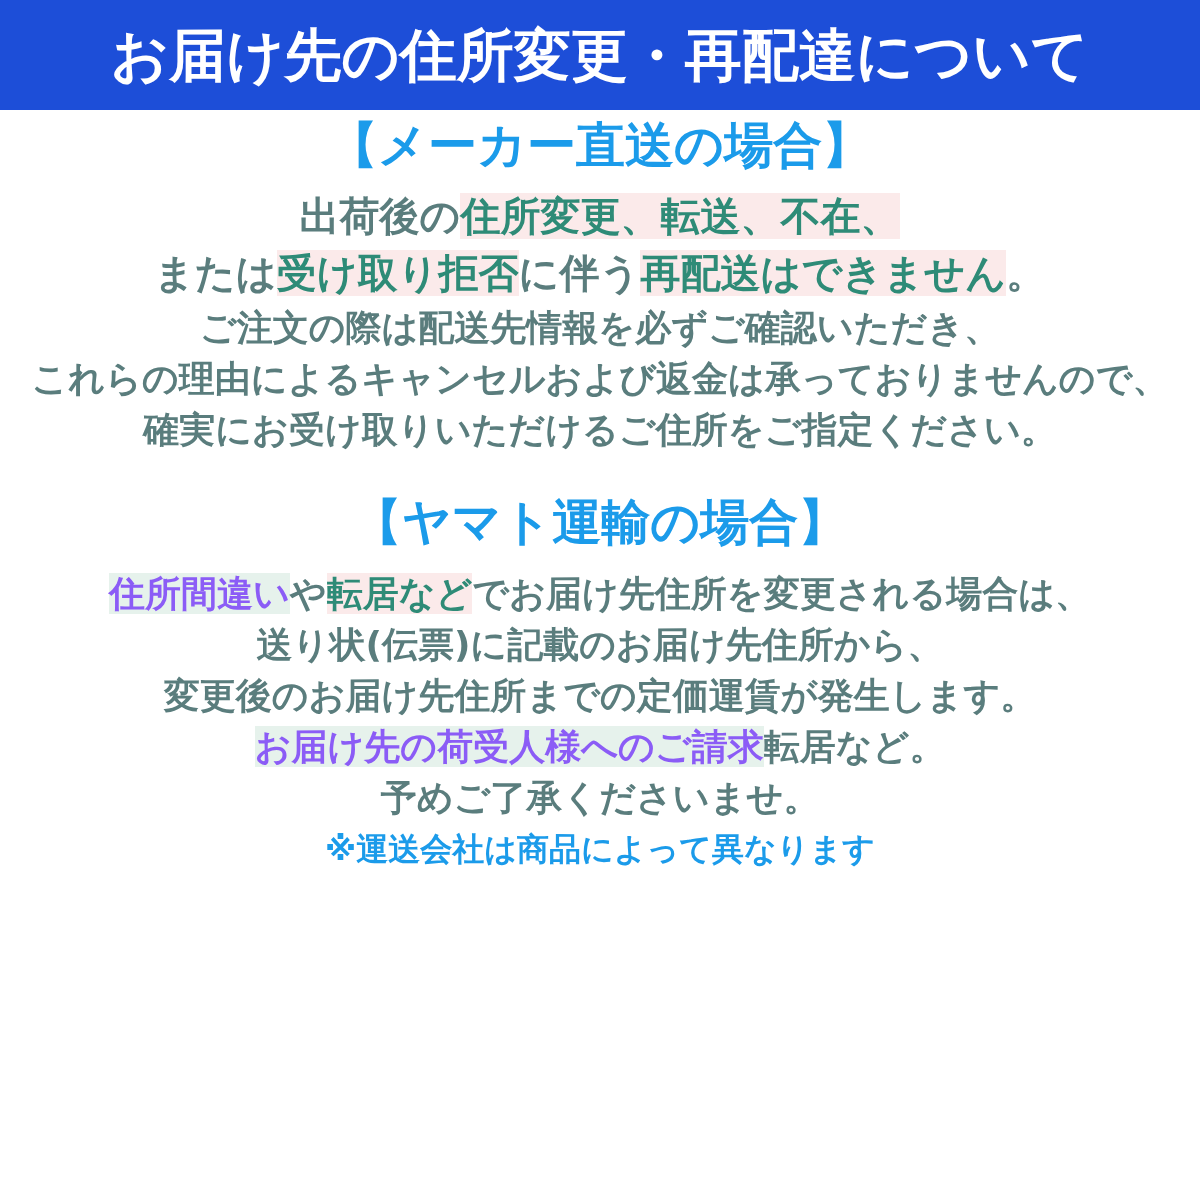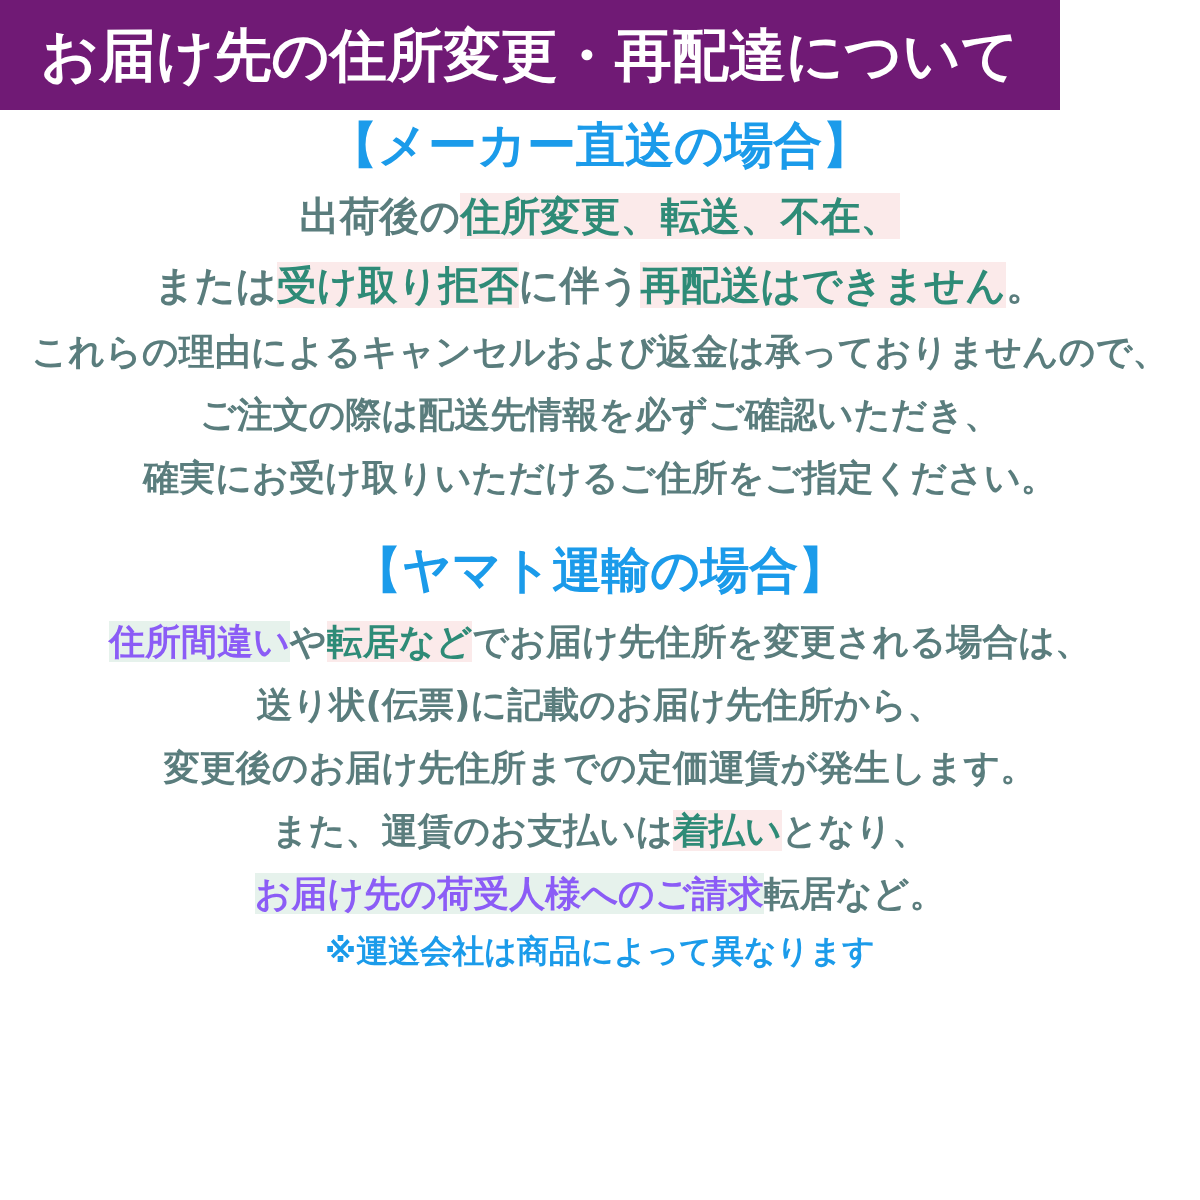--- a/index.html
+++ b/index.html
@@ -13,23 +13,23 @@
     font-family: "DejaVu Sans", "Liberation Sans", sans-serif;
     overflow: hidden;
   }
   .page {
     position: relative;
     width: 1200px;
     height: 1200px;
     box-sizing: border-box;
   }
   .header-bar {
-    width: 1060px;
+    width: 1200px;
     height: 110px;
-    background: #701a75;
+    background: #1d4ed8;
     display: flex;
     align-items: center;
     justify-content: center;
     box-sizing: border-box;
   }
   .header-title {
     color: #ffffff;
     font-size: 57px;
     font-weight: 700;
     letter-spacing: 0px;
@@ -53,21 +53,21 @@
     margin-top: 40px;
     margin-bottom: 16px;
   }
   .line {
     color: #4a6a6a;
     font-size: 40px;
     font-weight: 700;
     text-align: center;
     line-height: 1.42;
     white-space: nowrap;
-    margin: 12px;
+    margin: 0;
   }
   .line.small {
     font-size: 36px;
   }
   .hl-green {
     background: #e6f2ec;
     color: #8b5cf6;
   }
   .hl-pink {
     background: #fbeaea;
@@ -101,50 +101,50 @@
 
     <div class="line">
       <span class="txt-teal">出荷後の</span><span class="hl-pink">住所変更、転送、不在、</span>
     </div>
 
     <div class="line">
       <span class="txt-teal">または</span><span class="hl-pink">受け取り拒否</span><span class="txt-teal">に伴う</span><span class="hl-pink">再配送はできません</span><span class="txt-teal">。</span>
     </div>
 
     <div class="line small">
-      <span class="txt-teal">これらの理由によるキャンセルおよび返金は承っておりませんので、</span>
+      <span class="txt-teal">ご注文の際は配送先情報を必ずご確認いただき、</span>
     </div>
 
     <div class="line small">
-      <span class="txt-teal">ご注文の際は配送先情報を必ずご確認いただき、</span>
+      <span class="txt-teal">これらの理由によるキャンセルおよび返金は承っておりませんので、</span>
     </div>
 
     <div class="line small">
       <span class="txt-teal">確実にお受け取りいただけるご住所をご指定ください。</span>
     </div>
 
     <div class="section-heading second">【ヤマト運輸の場合】</div>
 
     <div class="line small">
       <span class="hl-green">住所間違い</span><span class="txt-teal">や</span><span class="hl-pink">転居など</span><span class="txt-teal">でお届け先住所を変更される場合は、</span>
     </div>
 
     <div class="line small">
       <span class="txt-teal">送り状(伝票)に記載のお届け先住所から、</span>
     </div>
 
     <div class="line small">
       <span class="txt-teal">変更後のお届け先住所までの定価運賃が発生します。</span>
     </div>
 
-    <div class="line small">
-      <span class="txt-teal">また、運賃のお支払いは</span><span class="hl-pink">着払い</span><span class="txt-teal">となり、</span>
-    </div>
 
     <div class="line small">
       <span class="hl-green">お届け先の荷受人様へのご請求</span><span class="txt-teal">転居など。</span>
     </div>
 
+    <div class="line small">
+      <span class="txt-teal">予めご了承くださいませ。</span>
+    </div>
 
     <div class="note">※運送会社は商品によって異なります</div>
 
   </div>
 </div>
 
 </body></html>

